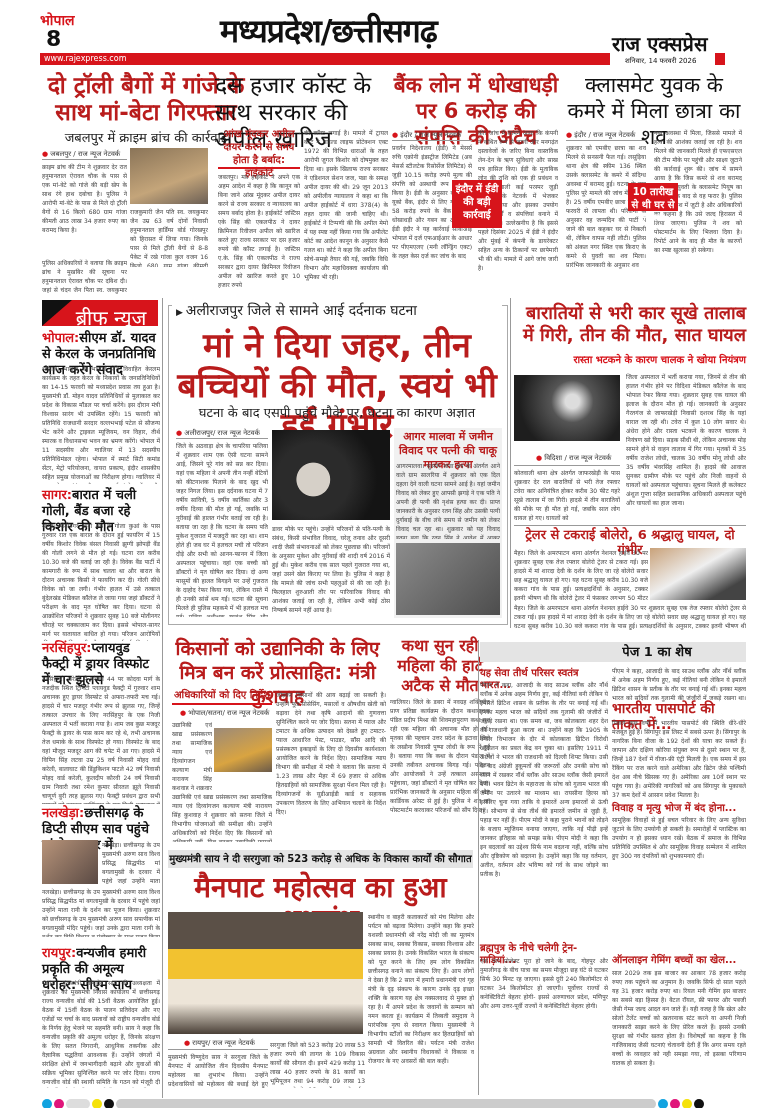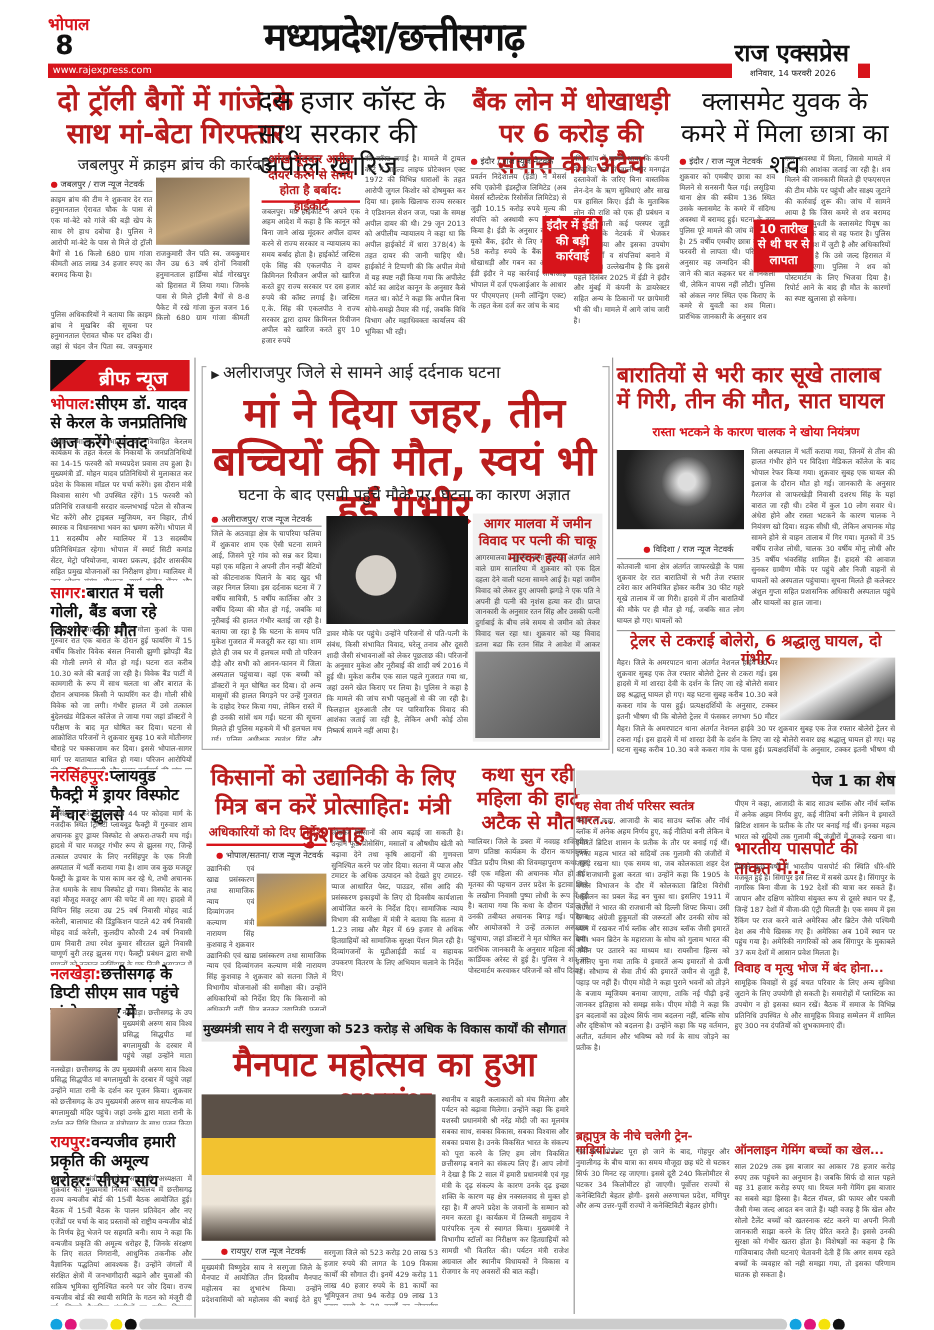--- a/index.html
+++ b/index.html
@@ -16,21 +16,21 @@
 .hl{font-weight:bold;color:#b91c1c;line-height:1.15}
 .hl-light{font-weight:normal;color:#111;line-height:1.15}
 .sub{font-size:13px;color:#222;text-align:center}
 .byline{font-size:7px;color:#333}
 .byline:before{content:"● ";color:#d7141b}
 .txt{font-size:6px;line-height:9px;color:#444;text-align:justify;overflow:hidden}
 .photo{background:linear-gradient(135deg,#6b6b6b,#3a3a3a)}
 .redbox{background:#d7141b;color:#fff;font-weight:bold;text-align:center;font-size:13px;line-height:16px;padding:4px}
 .vline{background:#999;width:1px}
 .hline{background:#999;height:1px}
-.brief-bar{background:#d7141b;color:#fff;font-weight:bold;text-align:center;font-size:16px}
+.brief-bar{background:#d7141b;color:#fff;font-weight:normal;text-align:center;font-size:20px}
 .brief-tri{width:0;height:0;border-top:26px solid #111;border-right:30px solid transparent}
 .bhead{font-size:13px;font-weight:bold;color:#111;line-height:16px}
 .bhead .city{color:#d7141b}
 .graybar{background:#e4e4e4;font-weight:bold;font-size:13px;text-align:center;color:#111}
 .dot{width:10px;height:10px;border-radius:50%;display:inline-block;margin-right:2px}
 </style>
 </head>
 <body>
 
 <div class="abs hd-city">भोपाल</div>
@@ -62,21 +62,21 @@
 <div class="abs hline" style="left:392px;top:140px;width:80px"></div>
 <div class="abs txt" style="left:392px;top:143px;width:80px;height:150px">प्रवर्तन निदेशालय (ईडी) ने मेसर्स रुचि एक्रोनी इंडस्ट्रीज लिमिटेड (अब मेसर्स स्टीलटेक रिसोर्सेज लिमिटेड) से जुड़ी 10.15 करोड़ रुपये मूल्य की संपत्ति को अस्थायी रूप से अटैच किया है। ईडी के अनुसार कंपनी पर यूको बैंक, इंदौर से लिए गए करीब 58 करोड़ रुपये के बैंक लोन में धोखाधड़ी और गबन का आरोप है। ईडी इंदौर ने यह कार्रवाई सीबीआई भोपाल में दर्ज एफआईआर के आधार पर पीएमएलए (मनी लॉन्ड्रिंग एक्ट) के तहत केस दर्ज कर जांच के बाद</div>
 <div class="abs txt" style="left:478px;top:128px;width:80px;height:165px">की। जांच में सामने आया कि कंपनी ने कथित रूप से जाली और मनगढ़ंत दस्तावेजों के जरिए बिना वास्तविक लेन-देन के ऋण सुविधाएं और साख पत्र हासिल किए। ईडी के मुताबिक लोन की राशि को एक ही प्रबंधन व नियंत्रण वाली कई परस्पर जुड़ी कंपनियों के नेटवर्क में भेजकर निकाला गया और इसका उपयोग अन्य कार्यों व संपत्तियां बनाने में किया गया। उल्लेखनीय है कि इससे पहले दिसंबर 2025 में ईडी ने इंदौर और मुंबई में कंपनी के डायरेक्टर सहित अन्य के ठिकानों पर छापेमारी भी की थी। मामले में आगे जांच जारी है।</div>
 <div class="abs redbox" style="left:452px;top:180px;width:50px;height:48px;font-size:10px;line-height:13px;padding:2px">इंदौर में ईडी की बड़ी कार्रवाई</div>
 
 <div class="abs hl-light" style="left:566px;top:72px;width:176px;font-size:21px;text-align:center;line-height:26px">क्लासमेट युवक के कमरे में मिला छात्रा का शव</div>
 <div class="abs byline" style="left:566px;top:130px;width:80px">इंदौर / राज न्यूज नेटवर्क</div>
 <div class="abs hline" style="left:566px;top:140px;width:80px"></div>
 <div class="abs txt" style="left:566px;top:143px;width:80px;height:150px">शुक्रवार को एमबीए छात्रा का शव मिलने से सनसनी फैल गई। लसूड़िया थाना क्षेत्र की स्कीम 136 स्थित उसके क्लासमेट के कमरे में संदिग्ध अवस्था में बरामद हुई। घटना के बाद पुलिस पूरे मामले की जांच में जुट गई है। 25 वर्षीय एमबीए छात्रा बीते 10 फरवरी से लापता थी। परिजनों के अनुसार वह जन्मदिन की पार्टी में जाने की बात कहकर घर से निकली थी, लेकिन वापस नहीं लौटी। पुलिस को अंकल नगर स्थित एक किराए के कमरे से युवती का शव मिला। प्रारंभिक जानकारी के अनुसार शव</div>
 <div class="abs txt" style="left:654px;top:128px;width:88px;height:165px">नग्न अवस्था में मिला, जिससे मामले में हत्या की आशंका जताई जा रही है। शव मिलने की जानकारी मिलते ही एफएसएल की टीम मौके पर पहुंची और साक्ष्य जुटाने की कार्रवाई शुरू की। जांच में सामने आया है कि जिस कमरे से शव बरामद हुआ, वह युवती के क्लासमेट पियूष का है। घटना के बाद से वह फरार है। पुलिस उसकी तलाश में जुटी है और अधिकारियों का कहना है कि उसे जल्द हिरासत में लिया जाएगा। पुलिस ने शव को पोस्टमार्टम के लिए भिजवा दिया है। रिपोर्ट आने के बाद ही मौत के कारणों का स्पष्ट खुलासा हो सकेगा।</div>
-<div class="abs redbox" style="left:628px;top:183px;width:50px;height:44px;font-size:10px;line-height:13px;padding:2px">10 तारीख से थी घर से लापता</div>
+<div class="abs redbox" style="left:628px;top:183px;width:50px;height:28px;font-size:10px;line-height:13px;padding:2px">10 तारीख से थी घर से लापता</div>
 
 <div class="abs" style="left:42px;top:300px;width:116px;height:26px;background:#d7141b"></div>
 <div class="abs brief-tri" style="left:42px;top:300px"></div>
 <div class="abs brief-bar" style="left:64px;top:304px;width:94px;background:transparent">ब्रीफ न्यूज</div>
 <div class="abs vline" style="left:162px;top:298px;height:800px"></div>
 
 <div class="abs bhead" style="left:42px;top:330px;width:118px"><span class="city">भोपाल:</span><span>सीएम डॉ. यादव से केरल के जनप्रतिनिधि आज करेंगे संवाद</span></div>
 <div class="abs txt" style="left:42px;top:364px;width:118px;height:120px">भोपाल। भाजपा के भाजपा यति विवाहित केरलम कार्यक्रम के तहत केरल के निकायों के जनप्रतिनिधियों का 14-15 फरवरी को मध्यप्रदेश प्रवास तय हुआ है। मुख्यमंत्री डॉ. मोहन यादव प्रतिनिधियों से मुलाकात कर प्रदेश के विकास मॉडल पर चर्चा करेंगे। इस दौरान मंत्री विश्वास सारंग भी उपस्थित रहेंगे। 15 फरवरी को प्रतिनिधि राजधानी सरदार वल्लभभाई पटेल से सौजन्य भेंट करेंगे और ट्राइबल म्यूजियम, वन विहार, तीर्थ स्मारक व विधानसभा भवन का भ्रमण करेंगे। भोपाल में 11 सदस्यीय और ग्वालियर में 13 सदस्यीय प्रतिनिधिमंडल रहेगा। भोपाल में स्मार्ट सिटी कमांड सेंटर, मेट्रो परियोजना, वायरा प्रकल्प, इंदौर शासकीय सहित प्रमुख योजनाओं का निरीक्षण होगा। ग्वालियर में जल शोधन संयंत्र, गौशाला, स्मार्ट कंट्रोल सेंटर और ऐतिहासिक स्थलों का दौरा किया जाएगा। कार्यक्रम का उद्देश्य शहरी विकास और सुशासन के अनुभव साझा करना है।</div>
 
 <div class="abs bhead" style="left:42px;top:487px;width:118px"><span class="city">सागर:</span><span>बारात में चली गोली, बैंड बजा रहे किशोर की मौत</span></div>
@@ -102,22 +102,22 @@
 <div class="abs txt" style="left:176px;top:441px;width:92px;height:176px">जिले के अठवाड़ा क्षेत्र के चापरिया फलिया में शुक्रवार शाम एक ऐसी घटना सामने आई, जिसने पूरे गांव को सन्न कर दिया। यहां एक महिला ने अपनी तीन नन्हीं बेटियों को कीटनाशक पिलाने के बाद खुद भी जहर निगल लिया। इस दर्दनाक घटना में 7 वर्षीय सावित्री, 5 वर्षीय कार्तिका और 3 वर्षीय दिव्या की मौत हो गई, जबकि मां नूरीबाई की हालत गंभीर बताई जा रही है। बताया जा रहा है कि घटना के समय पति मुकेश गुजरात में मजदूरी कर रहा था। शाम होते ही जब घर में हलचल मची तो परिजन दौड़े और सभी को आनन-फानन में जिला अस्पताल पहुंचाया। वहां एक बच्ची को डॉक्टरों ने मृत घोषित कर दिया। दो अन्य मासूमों की हालत बिगड़ने पर उन्हें गुजरात के दाहोद रेफर किया गया, लेकिन रास्ते में ही उनकी सांसें थम गईं। घटना की सूचना मिलते ही पुलिस महकमे में भी हलचल मच गई। पुलिस अधीक्षक रघुवंश सिंह और आम्बुआ थाना प्रभारी मोहन</div>
 <div class="abs photo" style="left:272px;top:430px;width:118px;height:90px;background:radial-gradient(circle at 35% 55%,#d6d0c8 0 18%,#2b2b2b 19% 40%,#141414 70%)"></div>
 <div class="abs txt" style="left:272px;top:524px;width:118px;height:96px">डावर मौके पर पहुंचे। उन्होंने परिजनों से पति-पत्नी के संबंध, किसी संभावित विवाद, घरेलू तनाव और दूसरी शादी जैसी संभावनाओं को लेकर पूछताछ की। परिजनों के अनुसार मुकेश और नूरीबाई की शादी वर्ष 2016 में हुई थी। मुकेश करीब एक साल पहले गुजरात गया था, जहां उसने खेत किराए पर लिया है। पुलिस ने कहा है कि मामले की जांच सभी पहलुओं से की जा रही है। फिलहाल शुरुआती तौर पर पारिवारिक विवाद की आशंका जताई जा रही है, लेकिन अभी कोई ठोस निष्कर्ष सामने नहीं आया है।</div>
 
 <div class="abs" style="left:394px;top:428px;width:108px;height:190px;background:#f1f1f1"></div>
 <div class="abs hl" style="left:396px;top:430px;width:104px;font-size:11px;line-height:14px;text-align:center">आगर मालवा में जमीन विवाद पर पत्नी की चाकू मारकर हत्या</div>
 <div class="abs txt" style="left:396px;top:461px;width:104px;height:78px">आगरमालवा। सुसनेर थाना क्षेत्र के अंतर्गत आने वाले ग्राम सालरिया में शुक्रवार को एक दिल दहला देने वाली घटना सामने आई है। यहां जमीन विवाद को लेकर हुए आपसी झगड़े ने एक पति ने अपनी ही पत्नी की नृशंस हत्या कर दी। प्राप्त जानकारी के अनुसार रतन सिंह और उसकी पत्नी दुर्गाबाई के बीच लंबे समय से जमीन को लेकर विवाद चल रहा था। शुक्रवार को यह विवाद इतना बढ़ा कि रतन सिंह ने आवेश में आकर दुर्गाबाई पर चाकू से ताबड़तोड़ हमला कर दिया। हमले में गंभीर रूप से घायल दुर्गाबाई को परिजन सुबह 11 बजे सुसनेर स्वास्थ्य केंद्र से शासकीय सिविल अस्पताल लेकर आए। जहां डॉक्टर दल सत्यापित ने उन्हें मृत घोषित कर दिया।</div>
 <div class="abs photo" style="left:396px;top:543px;width:104px;height:72px;background:linear-gradient(135deg,#8c8c8c,#4d4d4d)"></div>
 
 <div class="abs vline" style="left:510px;top:298px;height:330px"></div>
-<div class="abs hl" style="left:514px;top:302px;width:232px;font-size:18px;line-height:22px;text-align:left">बारातियों से भरी कार सूखे तालाब में गिरी, तीन की मौत, सात घायल</div>
-<div class="abs" style="left:514px;top:352px;width:232px;font-size:10px;font-weight:bold;color:#d7141b;text-align:center">रास्ता भटकने के कारण चालक ने खोया नियंत्रण</div>
+<div class="abs hl" style="left:514px;top:302px;width:232px;font-size:18px;line-height:22px;text-align:right">बारातियों से भरी कार सूखे तालाब में गिरी, तीन की मौत, सात घायल</div>
+<div class="abs" style="left:514px;top:352px;width:232px;font-size:10px;font-weight:bold;color:#d7141b;text-align:right">रास्ता भटकने के कारण चालक ने खोया नियंत्रण</div>
 <div class="abs photo" style="left:514px;top:375px;width:106px;height:66px;background:radial-gradient(circle at 55% 40%,#ddd 0 10%,#555 30%,#1e1e1e 75%)"></div>
 <div class="abs byline" style="left:536px;top:453px;width:90px">विदिशा / राज न्यूज नेटवर्क</div>
 <div class="abs hline" style="left:514px;top:465px;width:106px"></div>
 <div class="abs txt" style="left:514px;top:468px;width:106px;height:55px">कोतवाली थाना क्षेत्र अंतर्गत जाफरखेड़ी के पास शुक्रवार देर रात बारातियों से भरी तेज रफ्तार टवेरा कार अनियंत्रित होकर करीब 30 फीट गहरे सूखे तालाब में जा गिरी। हादसे में तीन बारातियों की मौके पर ही मौत हो गई, जबकि सात लोग घायल हो गए। घायलों को</div>
 <div class="abs txt" style="left:626px;top:372px;width:120px;height:150px">जिला अस्पताल में भर्ती कराया गया, जिनमें से तीन की हालत गंभीर होने पर विदिशा मेडिकल कॉलेज के बाद भोपाल रेफर किया गया। शुक्रवार सुबह एक घायल की इलाज के दौरान मौत हो गई। जानकारी के अनुसार गैरतगंज से जाफरखेड़ी निवासी दशरथ सिंह के यहां बारात जा रही थी। टवेरा में कुल 10 लोग सवार थे। अंधेरा होने और रास्ता भटकने के कारण चालक ने नियंत्रण खो दिया। सड़क सीधी थी, लेकिन अचानक मोड़ सामने होने से वाहन तालाब में गिर गया। मृतकों में 35 वर्षीय राजेश लोधी, चालक 30 वर्षीय मोनू लोधी और 35 वर्षीय भंवरसिंह शामिल हैं। हादसे की आवाज सुनकर ग्रामीण मौके पर पहुंचे और निजी वाहनों से घायलों को अस्पताल पहुंचाया। सूचना मिलते ही कलेक्टर अंशुल गुप्ता सहित प्रशासनिक अधिकारी अस्पताल पहुंचे और घायलों का हाल जाना।</div>
 
 <div class="abs hline" style="left:514px;top:525px;width:232px"></div>
 <div class="abs hl" style="left:514px;top:528px;width:232px;font-size:13px;text-align:center">ट्रेलर से टकराई बोलेरो, 6 श्रद्धालु घायल, दो गंभीर</div>
 <div class="abs txt" style="left:514px;top:548px;width:134px;height:54px">मैहर। जिले के अमरपाटन थाना अंतर्गत नेशनल हाईवे 30 पर शुक्रवार सुबह एक तेज रफ्तार बोलेरो ट्रेलर से टकरा गई। इस हादसे में मां शारदा देवी के दर्शन के लिए जा रहे बोलेरो सवार छह श्रद्धालु घायल हो गए। यह घटना सुबह करीब 10.30 बजे ककरा गांव के पास हुई। प्रत्यक्षदर्शियों के अनुसार, टक्कर इतनी भीषण थी कि बोलेरो ट्रेलर में फंसकर लगभग 50 मीटर तक घिसटती चली गई। सभी घायलों को अमरपाटन सिविल अस्पताल ले जाया गया। यहां चार घायलों को मामूली चोटें आईं, जिन्हें प्राथमिक उपचार के बाद छुट्टी दे दी गई। हालांकि, खतीजान पटेल और संजना पटेल नामक दो घायलों की हालत गंभीर होने के कारण उन्हें प्राथमिक उपचार के बाद जिला अस्पताल रेफर कर दिया गया है।</div>
 <div class="abs photo" style="left:650px;top:548px;width:96px;height:52px;background:linear-gradient(150deg,#c9a27a,#efefef 45%,#444 80%)"></div>
@@ -129,21 +129,21 @@
 <div class="abs byline" style="left:180px;top:708px;width:92px">भोपाल/सतना/ राज न्यूज नेटवर्क</div>
 <div class="abs txt" style="left:172px;top:720px;width:40px;height:70px">उद्यानिकी एवं खाद्य प्रसंस्करण तथा सामाजिक न्याय एवं दिव्यांगजन कल्याण मंत्री नारायण सिंह कुशवाह ने शुक्रवार को सतना जिले में विभागीय योजनाओं की समीक्षा की। उन्होंने अधिकारियों को निर्देश दिए कि किसानों को अधिकारी नहीं, मित्र बनकर उद्यानिकी फसलों का रकबा बढ़ाने के लिए प्रोत्साहित करें। मंत्री ने कहा कि जिले के प्रमुख उद्यानिकी उत्पादों को खाद्य प्रसंस्करण इकाइयों से</div>
 <div class="abs photo" style="left:214px;top:728px;width:58px;height:44px;background:linear-gradient(160deg,#9c8a78,#d9a441 60%,#6a5a4a)"></div>
 <div class="abs txt" style="left:172px;top:792px;width:100px;height:50px">उद्यानिकी एवं खाद्य प्रसंस्करण तथा सामाजिक न्याय एवं दिव्यांगजन कल्याण मंत्री नारायण सिंह कुशवाह ने शुक्रवार को सतना जिले में विभागीय योजनाओं की समीक्षा की। उन्होंने अधिकारियों को निर्देश दिए कि किसानों को अधिकारी नहीं, मित्र बनकर उद्यानिकी फसलों का रकबा बढ़ाने के लिए प्रोत्साहित करें। मंत्री ने कहा कि जिले के प्रमुख उद्यानिकी उत्पादों को खाद्य प्रसंस्करण इकाइयों से</div>
 <div class="abs txt" style="left:276px;top:690px;width:110px;height:152px">जोड़कर किसानों की आय बढ़ाई जा सकती है। उन्होंने फूड प्रोसेसिंग, मसालों व औषधीय खेती को बढ़ावा देने तथा कृषि आदानों की गुणवत्ता सुनिश्चित करने पर जोर दिया। सतना में प्याज और टमाटर के अधिक उत्पादन को देखते हुए टमाटर-प्याज आधारित पेस्ट, पाउडर, सॉस आदि की प्रसंस्करण इकाइयों के लिए दो दिवसीय कार्यशाला आयोजित करने के निर्देश दिए। सामाजिक न्याय विभाग की समीक्षा में मंत्री ने बताया कि सतना में 1.23 लाख और मैहर में 69 हजार से अधिक हितग्राहियों को सामाजिक सुरक्षा पेंशन मिल रही है। दिव्यांगजनों के यूडीआईडी कार्ड व सहायक उपकरण वितरण के लिए अभियान चलाने के निर्देश दिए।</div>
 
 <div class="abs hl" style="left:390px;top:636px;width:100px;font-size:16px;line-height:20px;text-align:center">कथा सुन रही महिला की हार्ट अटैक से मौत</div>
 <div class="abs txt" style="left:390px;top:697px;width:100px;height:145px">ग्वालियर। जिले के डबरा में नवग्रह शक्तिपीठ प्राण प्रतिष्ठा कार्यक्रम के दौरान कथावाचक पंडित प्रदीप मिश्रा की शिवमहापुराण कथा सुन रही एक महिला की अचानक मौत हो गई। मृतका की पहचान उत्तर प्रदेश के इटावा जिले के लखौना निवासी पुष्पा लोधी के रूप में हुई है। बताया गया कि कथा के दौरान पंडाल में उनकी तबीयत अचानक बिगड़ गई। परिजन और आयोजकों ने उन्हें तत्काल अस्पताल पहुंचाया, जहां डॉक्टरों ने मृत घोषित कर दिया। प्रारंभिक जानकारी के अनुसार महिला की मौत कार्डियक अरेस्ट से हुई है। पुलिस ने शव का पोस्टमार्टम करवाकर परिजनों को सौंप दिया।</div>
 
 <div class="abs vline" style="left:475px;top:640px;height:455px;left:478px"></div>
-<div class="abs graybar" style="left:480px;top:642px;width:266px;height:20px;line-height:20px;padding-left:88px;text-align:right">पेज 1 का शेष</div>
+<div class="abs graybar" style="left:480px;top:642px;width:266px;height:20px;line-height:20px;padding-left:88px;text-align:center">पेज 1 का शेष</div>
 
 <div class="abs hl" style="left:480px;top:667px;width:128px;font-size:10px">यह सेवा तीर्थ परिसर स्वतंत्र भारत...</div>
 <div class="abs txt" style="left:480px;top:680px;width:128px;height:260px">पीएम ने कहा, आजादी के बाद साउथ ब्लॉक और नॉर्थ ब्लॉक में अनेक अहम निर्णय हुए, कई नीतियां बनी लेकिन ये इमारतें ब्रिटिश शासन के प्रतीक के तौर पर बनाई गई थीं। इनका महत्व भारत को सदियों तक गुलामी की जंजीरों में जकड़े रखना था। एक समय था, जब कोलकाता शहर देश की राजधानी हुआ करता था। उन्होंने कहा कि 1905 के बंगाल विभाजन के दौर में कोलकाता ब्रिटिश विरोधी आंदोलन का प्रबल केंद्र बन चुका था। इसलिए 1911 में अंग्रेजों ने भारत की राजधानी को दिल्ली शिफ्ट किया। उसी के बाद अंग्रेजी हुकूमतों की जरूरतों और उनकी सोच को ध्यान में रखकर नॉर्थ ब्लॉक और साउथ ब्लॉक जैसी इमारतें बनीं। भवन ब्रिटेन के महाराजा के सोच को गुलाम भारत की जमीन पर उतारने का माध्यम था। रायसीना हिल्स को इसलिए चुना गया ताकि ये इमारतें अन्य इमारतों से ऊंची रहें। सौभाग्य से सेवा तीर्थ की इमारतें जमीन से जुड़ी हैं, पहाड़ पर नहीं हैं। पीएम मोदी ने कहा पुराने भवनों को तोड़ने के बजाय म्यूजियम बनाया जाएगा, ताकि नई पीढ़ी इन्हें जानकर इतिहास को समझ सके। पीएम मोदी ने कहा कि इन बदलावों का उद्देश्य सिर्फ नाम बदलना नहीं, बल्कि सोच और दृष्टिकोण को बदलना है। उन्होंने कहा कि यह वर्तमान, अतीत, वर्तमान और भविष्य को गर्व के साथ जोड़ने का प्रतीक है।</div>
 
 <div class="abs hl" style="left:480px;top:942px;width:128px;font-size:10px">ब्रह्मपुत्र के नीचे चलेगी ट्रेन-गाड़ियां...</div>
 <div class="abs txt" style="left:480px;top:956px;width:128px;height:128px">एक बार प्रोजेक्ट पूरा हो जाने के बाद, गोहपुर और नुमालीगढ़ के बीच यात्रा का समय मौजूदा छह घंटे से घटकर सिर्फ 30 मिनट रह जाएगा। इससे दूरी 240 किलोमीटर से घटकर 34 किलोमीटर हो जाएगी। पूर्वोत्तर राज्यों से कनेक्टिविटी बेहतर होगी- इससे अरुणाचल प्रदेश, मणिपुर और अन्य उत्तर-पूर्वी राज्यों ने कनेक्टिविटी बेहतर होगी।</div>
 
 <div class="abs txt" style="left:612px;top:666px;width:134px;height:36px">पीएम ने कहा, आजादी के बाद साउथ ब्लॉक और नॉर्थ ब्लॉक में अनेक अहम निर्णय हुए, कई नीतियां बनी लेकिन ये इमारतें ब्रिटिश शासन के प्रतीक के तौर पर बनाई गई थीं। इनका महत्व भारत को सदियों तक गुलामी की जंजीरों में जकड़े रखना था। एक समय था, जब कोलकाता शहर देश की राजधानी हुआ करता था। उन्होंने कहा कि 1905 के बंगाल विभाजन के दौर में कोलकाता ब्रिटिश विरोधी आंदोलन का प्रबल केंद्र बन चुका था। इसलिए 1911 में अंग्रेजों ने भारत की राजधानी को दिल्ली शिफ्ट किया। उसी के बाद अंग्रेजी हुकूमतों की जरूरतों और उनकी सोच को ध्यान में रखकर नॉर्थ ब्लॉक और साउथ ब्लॉक जैसी इमारतें बनीं। भवन ब्रिटेन के महाराजा के सोच को गुलाम भारत की जमीन पर उतारने का माध्यम था। रायसीना हिल्स को इसलिए चुना गया ताकि ये इमारतें अन्य इमारतों से ऊंची रहें। सौभाग्य से सेवा तीर्थ की इमारतें जमीन से जुड़ी हैं, पहाड़ पर नहीं हैं। पीएम मोदी ने कहा पुराने भवनों को तोड़ने के बजाय म्यूजियम बनाया जाएगा, ताकि नई पीढ़ी इन्हें जानकर इतिहास को समझ सके। पीएम मोदी ने कहा कि इन बदलावों का उद्देश्य सिर्फ नाम बदलना नहीं, बल्कि सोच और दृष्टिकोण को बदलना है। उन्होंने कहा कि यह वर्तमान, अतीत, वर्तमान और भविष्य को गर्व के साथ जोड़ने का प्रतीक है।</div>
 
 <div class="abs hl" style="left:612px;top:700px;width:134px;font-size:14px">भारतीय पासपोर्ट की ताकत में...</div>

